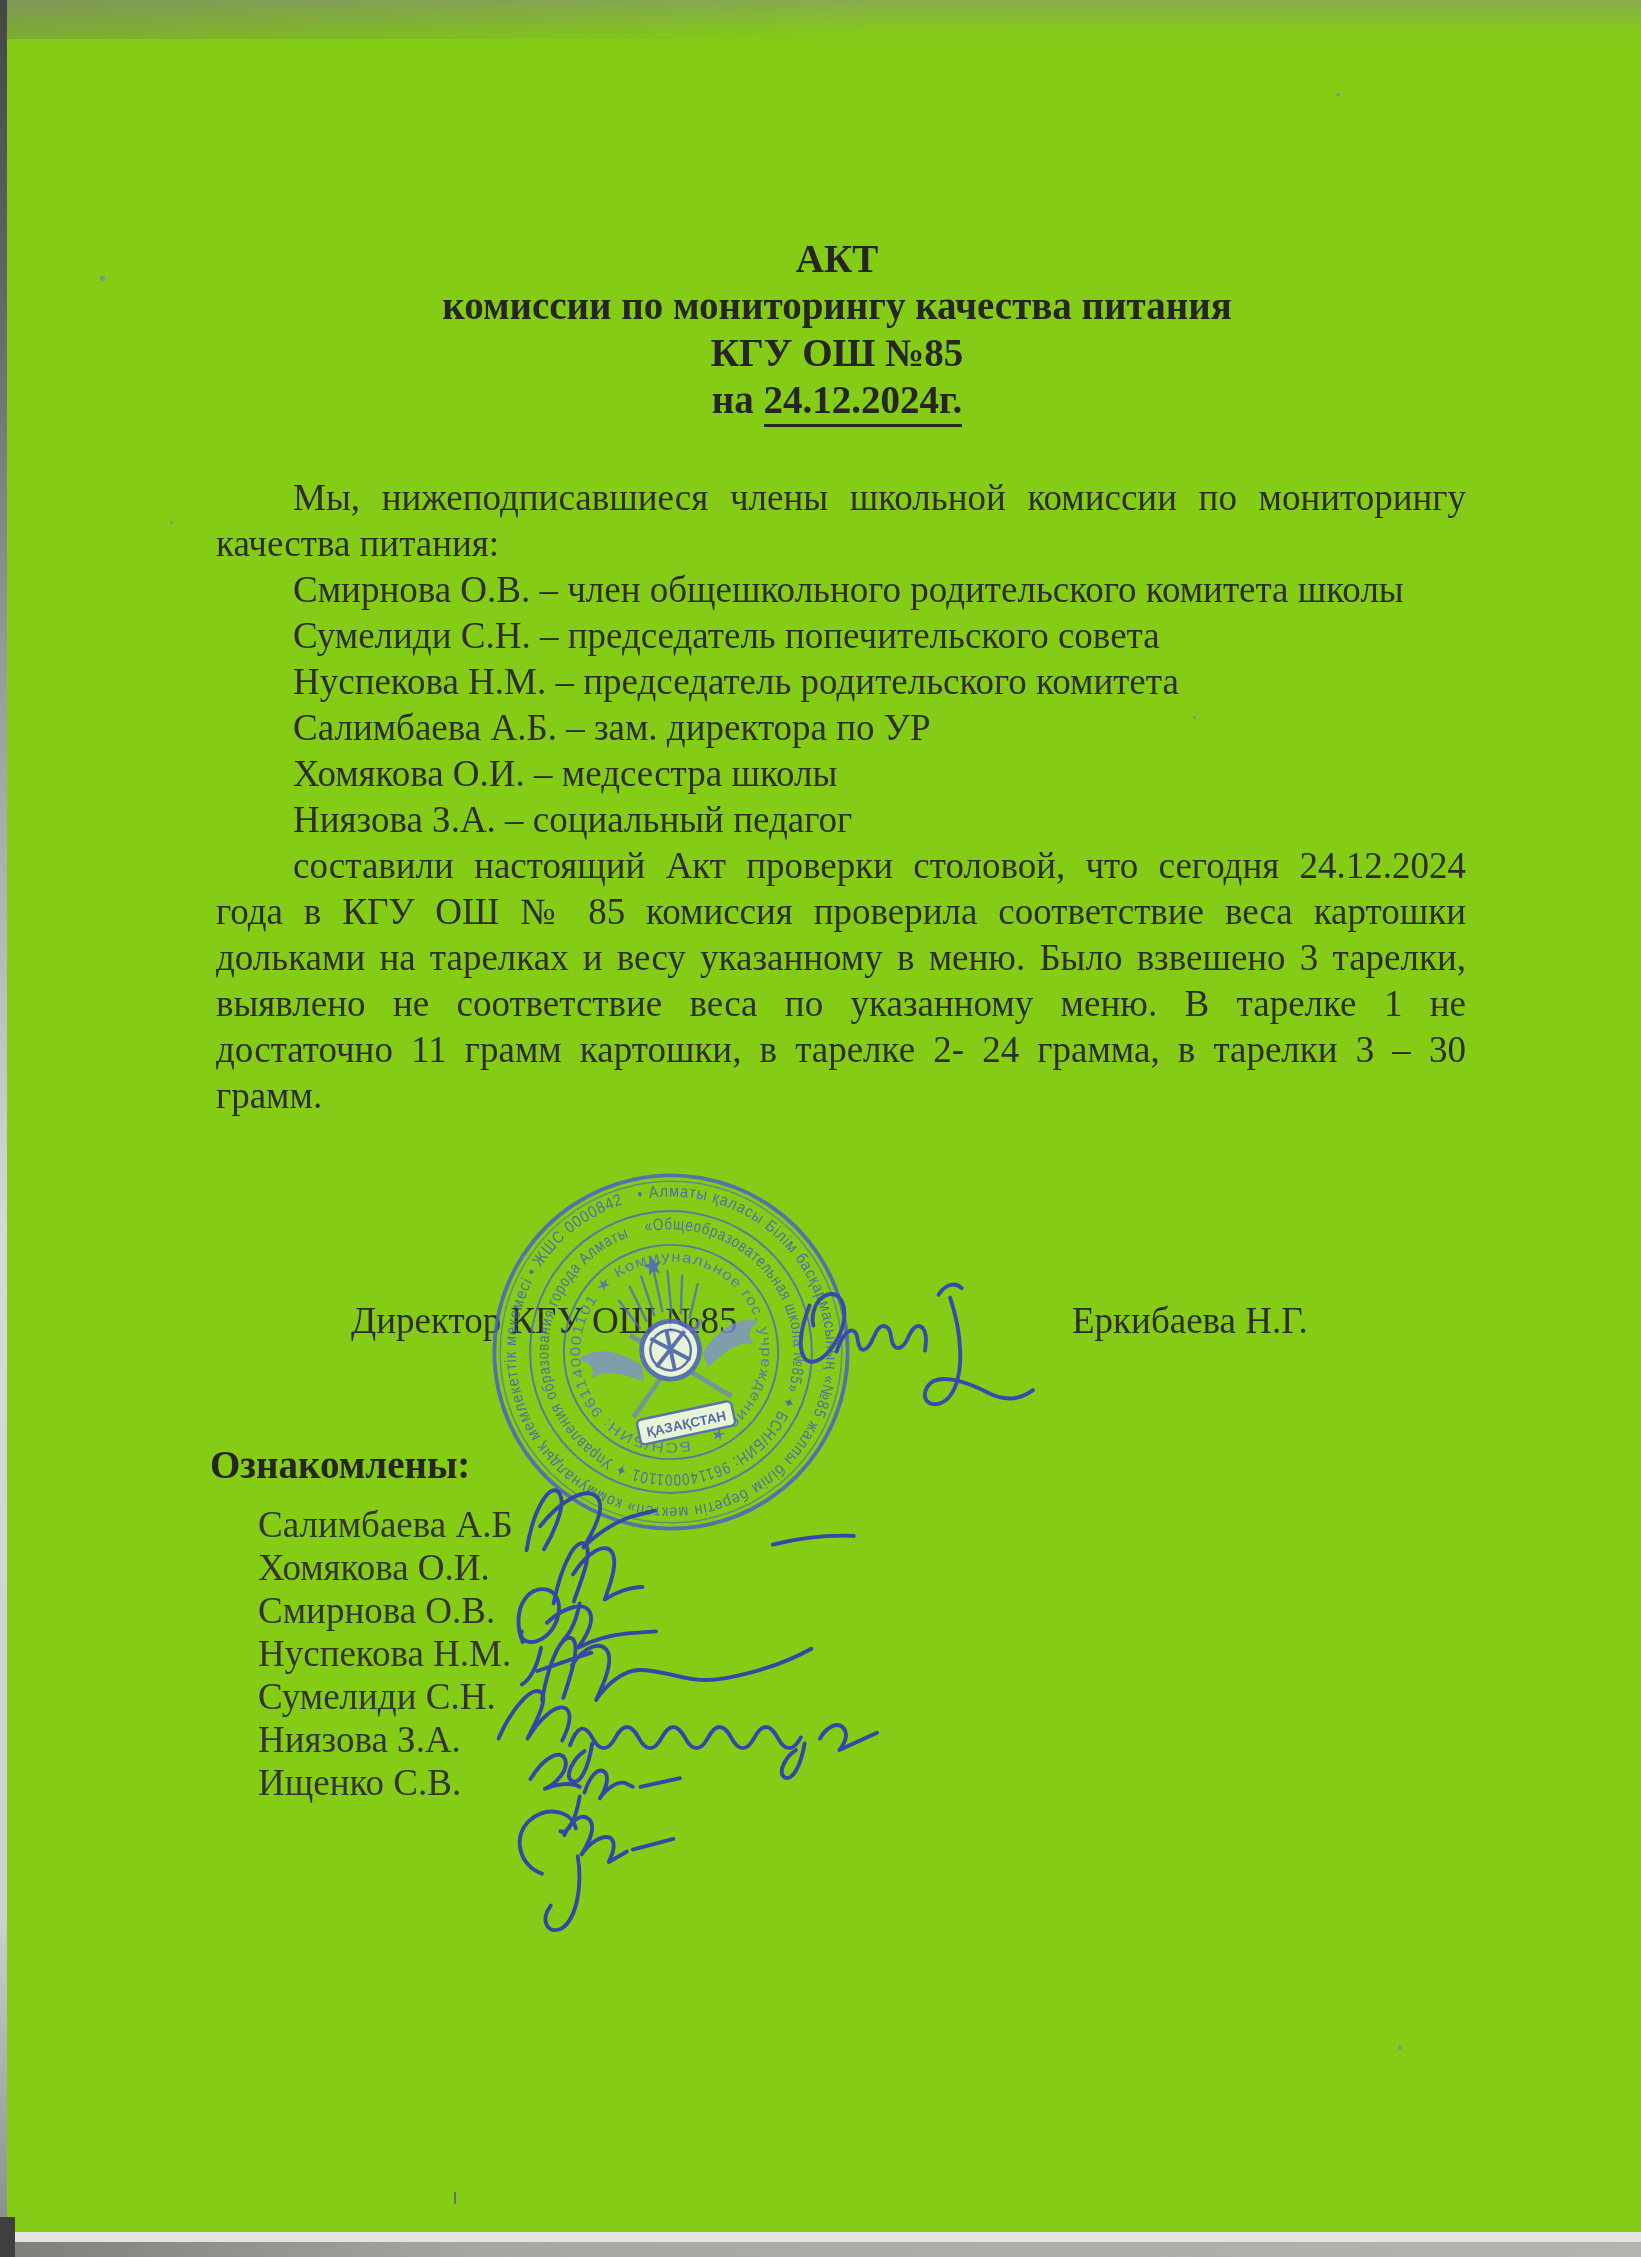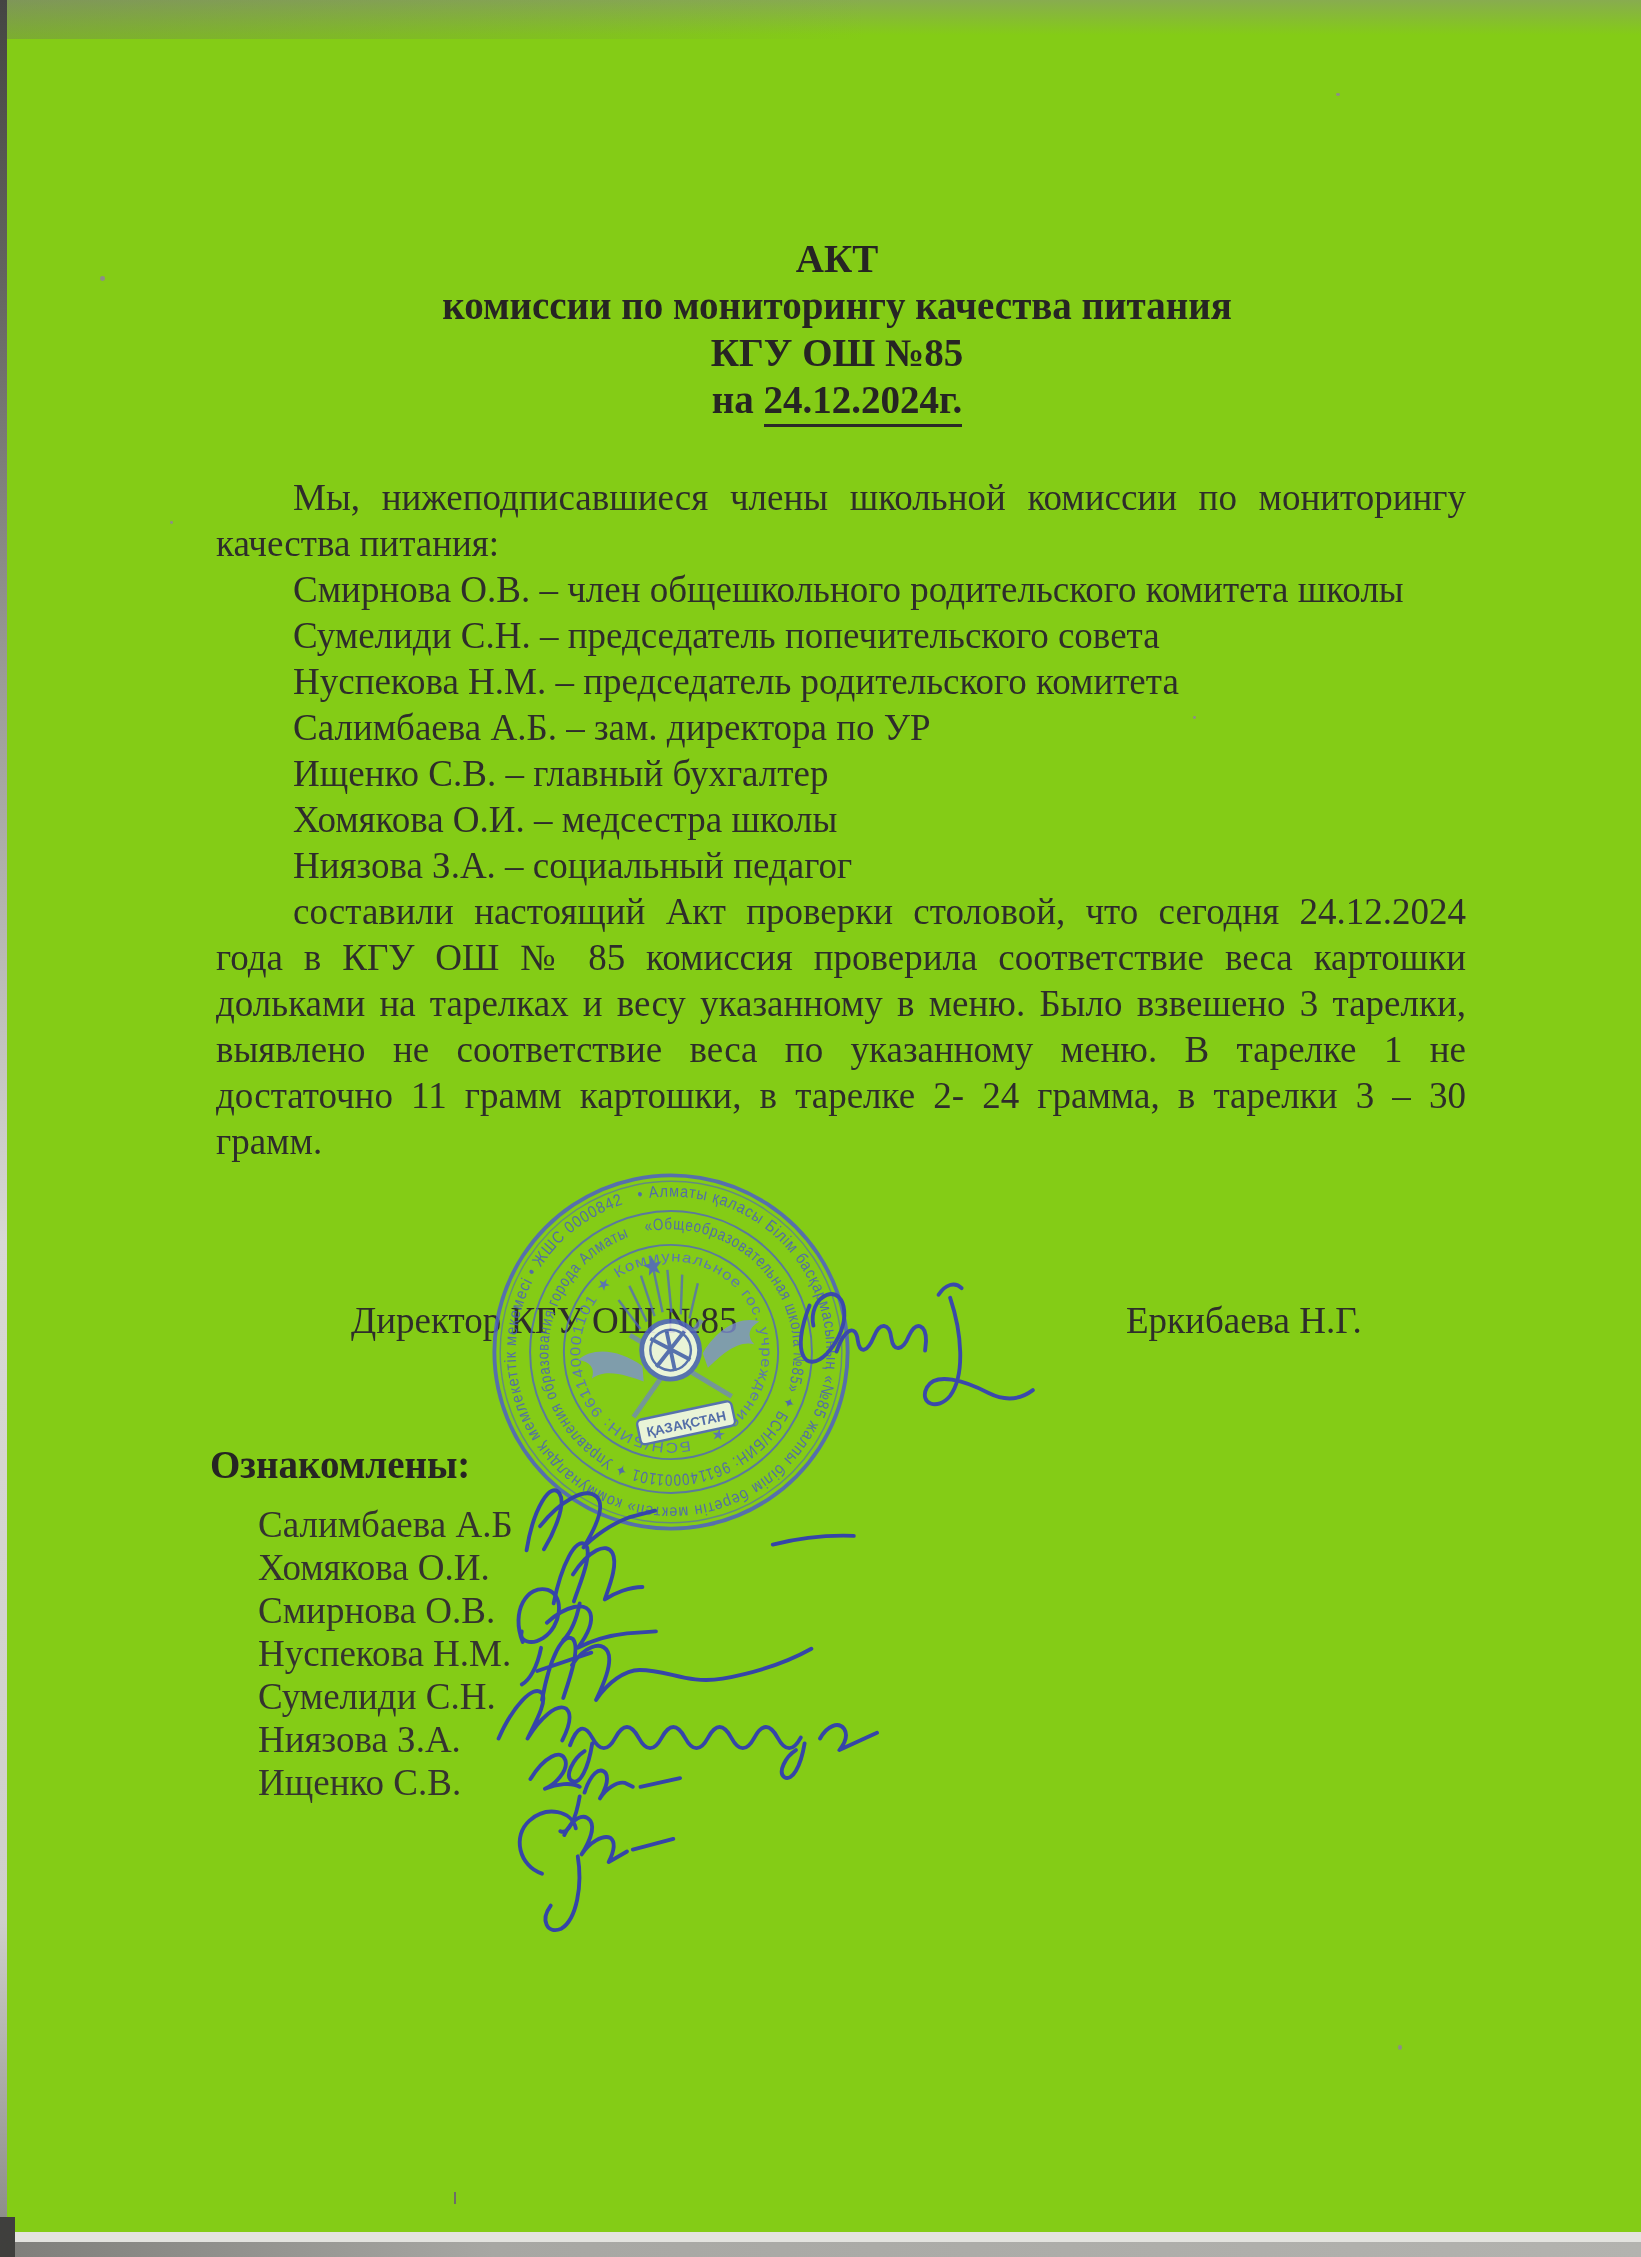--- a/index.html
+++ b/index.html
@@ -26,21 +26,21 @@
   .title-block{position:absolute;left:212px;top:235px;width:1250px;text-align:center;
     font-weight:bold;font-size:39px;line-height:47px;color:#262523;}
   .udate{border-bottom:3.9px solid #2b2a28;padding-bottom:3px;}
   .body-block{position:absolute;left:216px;top:463px;width:1250px;
     font-size:37px;line-height:46px;margin-top:12px;}
   .line{height:46px;white-space:nowrap;}
   .line.j{white-space:normal;text-align:justify;text-align-last:justify;}
   .line.ind{padding-left:77px;}
   .line.j.ind{padding-left:77px;}
   .director-label{position:absolute;left:351px;top:1298px;font-size:37px;line-height:46px;}
-  .director-name{position:absolute;left:1126px;top:1298px;font-size:37px;line-height:46px;}
+  .director-name{position:absolute;left:1072px;top:1298px;font-size:37px;line-height:46px;}
   .ack-heading{position:absolute;left:210px;top:1442px;font-size:39px;line-height:46px;font-weight:bold;color:#262523;text-align:right;}
   .ack-names{position:absolute;left:258px;top:1503px;font-size:37px;line-height:43px;color:#34332f;}
   .ack-names div{height:43px;white-space:nowrap;}
   
   .stamp-svg{position:absolute;left:478px;top:1159px;opacity:.85;}
   .sig-svg{position:absolute;}
   .ink{fill:none;stroke-linecap:round;stroke-linejoin:round;}
 </style>
 </head>
 <body>
@@ -67,21 +67,20 @@
     <div><span>на </span><span class="udate">24.12.2024г.</span></div>
   </div>
 
   <div class="body-block">
     <div class="line j ind">Мы, нижеподписавшиеся члены школьной комиссии по мониторингу</div>
     <div class="line">качества питания:</div>
     <div class="line ind">Смирнова О.В. – член общешкольного родительского комитета школы</div>
     <div class="line ind">Сумелиди С.Н. – председатель попечительского совета</div>
     <div class="line ind">Нуспекова Н.М. – председатель родительского комитета</div>
     <div class="line ind">Салимбаева А.Б. – зам. директора по УР</div>
-    <div class="line ind">Ищенко С.В. – главный бухгалтер</div>
     <div class="line ind">Хомякова О.И. – медсестра школы</div>
     <div class="line ind">Ниязова З.А. – социальный педагог</div>
     <div class="line j ind">составили настоящий Акт проверки столовой, что сегодня 24.12.2024</div>
     <div class="line j">года в КГУ ОШ № 85 комиссия проверила соответствие веса картошки</div>
     <div class="line j">дольками на тарелках и весу указанному в меню. Было взвешено 3 тарелки,</div>
     <div class="line j">выявлено не соответствие веса по указанному меню. В тарелке 1 не</div>
     <div class="line j">достаточно 11 грамм картошки, в тарелке 2- 24 грамма, в тарелки 3 – 30</div>
     <div class="line">грамм.</div>
   </div>
 

